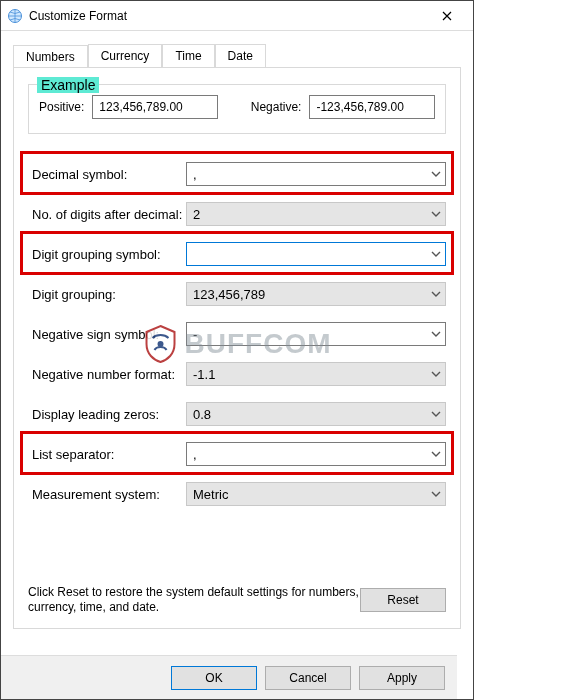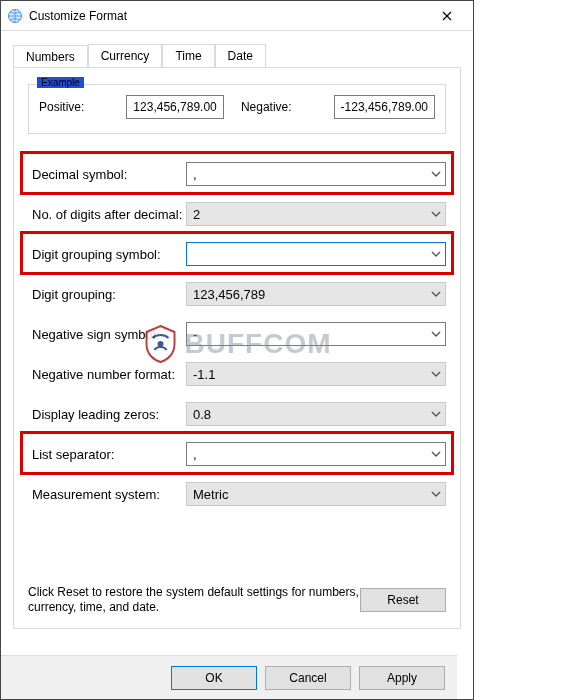--- a/index.html
+++ b/index.html
@@ -84,38 +84,37 @@
 
   .example-group {
     border: 1px solid #d9d9d9;
     padding: 10px 10px 14px 10px;
     position: relative;
     margin-bottom: 20px;
   }
   .example-group .legend {
     position: absolute;
     top: -8px; left: 8px;
-    background: #1d4ed8;
+    background: #5eead4;
     padding: 0 4px;
-    font-size: 10px;
+    font-size: 14px;
   }
   .ex-row {
     display: flex;
     align-items: center;
     gap: 8px;
   }
   .ex-lbl { width: 58px; }
   .ex-val {
     border: 1px solid #7a7a7a;
     height: 24px;
     width: 160px;
     padding: 2px 6px;
     display: flex; align-items: center;
     font-size: 12px;
-    margin-left: 34px;
   }
   .ex-gap { width: 22px; }
 
   .settings {
     margin-top: 8px;
   }
   .setting-row {
     display: flex;
     align-items: center;
     height: 40px;

